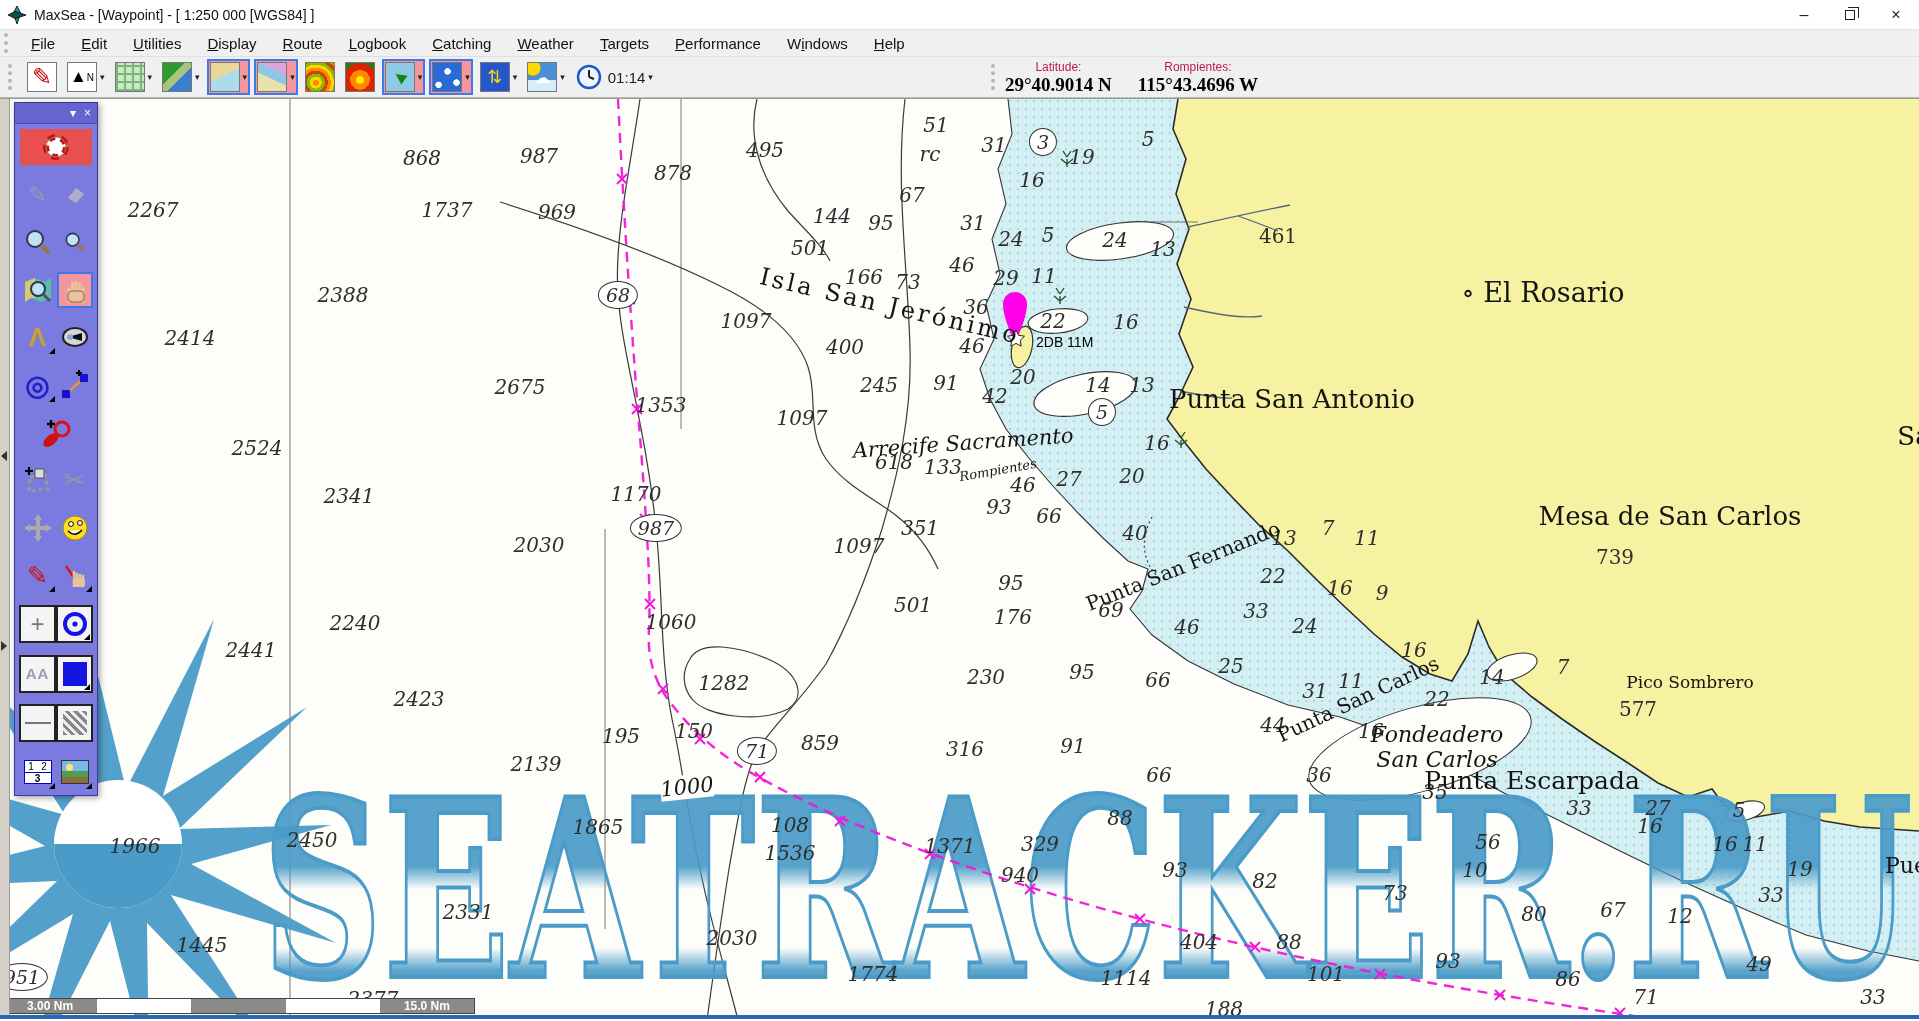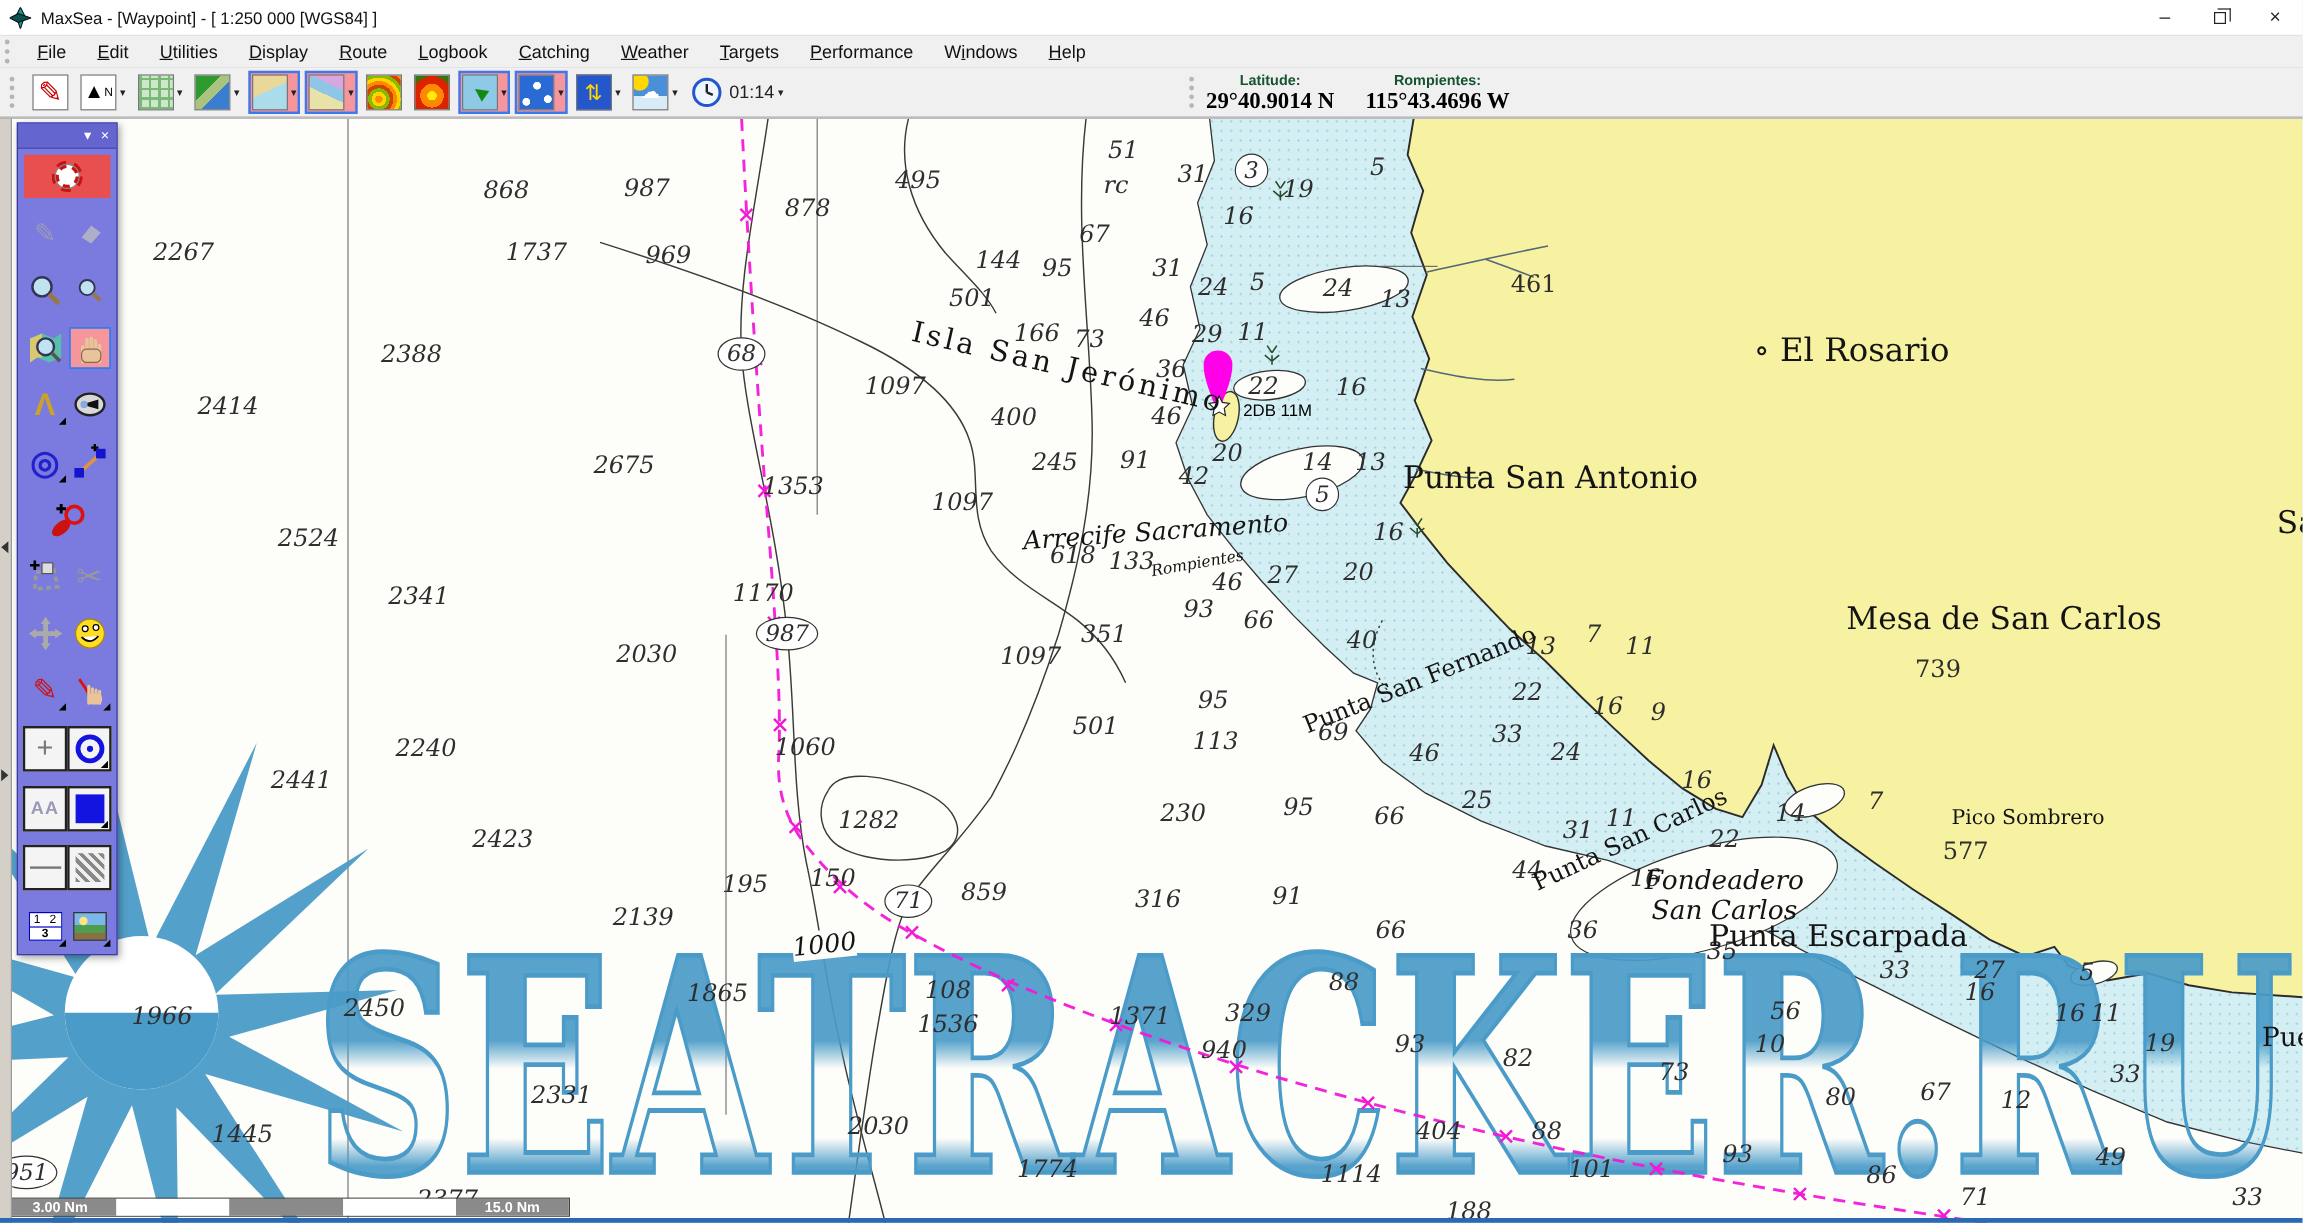--- a/index.html
+++ b/index.html
@@ -44,21 +44,21 @@
      radial-gradient(circle at 52% 30%,#fff 0 3px,rgba(0,0,0,0) 3.5px),
      radial-gradient(circle at 84% 70%,#fff 0 3px,rgba(0,0,0,0) 3.5px),
      linear-gradient(#2a6ad4,#2a6ad4);color:#fff;font-size:12px;}
   .tbi-tide{background:#2456cc;color:#ffd500;font-size:18px;}
   .tbi-weather{background:radial-gradient(circle at 18% 18%,#ffd800 0 7px,rgba(0,0,0,0) 8px),linear-gradient(180deg,#4a90d8 0 62%,#d8ecf8 62%);color:#fff;font-size:16px;}
   .clockblock{display:flex;align-items:center;margin-left:6px;}
   .clocktime{font-size:15px;color:#222;margin-left:6px;}
   .tbgrip{width:6px;height:26px;border-left:4px dotted #b5b5b5;margin:0 8px;}
   .latlon{position:absolute;left:1005px;top:3px;display:flex;gap:26px;}
   .latlon .col{text-align:center;}
-  .latlon .lab{color:#14532d;font-size:12px;font-weight:bold;}
+  .latlon .lab{color:#be185d;font-size:12px;font-weight:normal;}
   .latlon .val{color:#000;font-size:19px;font-weight:bold;font-family:"Liberation Serif",serif;white-space:nowrap;}
   
   .chartwrap{position:relative;width:1919px;height:921px;border-top:1px solid #999;}
   .leftstrip{position:absolute;left:0;top:0;width:10px;height:100%;background:#d4d0c8;border-right:1px solid #9a9a9a;z-index:40;}
   .splitter-arrow{position:absolute;left:1px;width:0;height:0;border-top:5px solid transparent;border-bottom:5px solid transparent;}
   .sa1{top:352px;border-right:6px solid #333;}
   .sa2{top:542px;border-left:6px solid #333;}
   .chart{position:absolute;left:10px;top:0;right:0;bottom:0;background:#fdfdfa;overflow:hidden;}
   .geo,.wm,.ovl{position:absolute;left:-10px;top:0;width:1919px;height:921px;}
   .geo{z-index:1}.wm{z-index:2}.ovl{z-index:3}
@@ -404,21 +404,21 @@
           <span class="snd" style="left: 1187px; top: 528px;">46</span>
           <span class="snd" style="left: 1256px; top: 512px;">33</span>
           <span class="snd" style="left: 1305px; top: 527px;">24</span>
           <span class="snd" style="left: 1273px; top: 477px;">22</span>
           <span class="snd" style="left: 1340px; top: 489px;">16</span>
           <span class="snd" style="left: 1382px; top: 494px;">9</span>
           <span class="snd" style="left: 1011px; top: 484px;">95</span>
           <span class="snd" style="left: 355px; top: 524px;">2240</span>
           <span class="snd" style="left: 671px; top: 523px;">1060</span>
           <span class="snd" style="left: 913px; top: 506px;">501</span>
-          <span class="snd" style="left: 1013px; top: 518px;">113</span>
+          <span class="snd" style="left: 1013px; top: 518px;">176</span>
           <span class="snd" style="left: 251px; top: 551px;">2441</span>
           <span class="snd" style="left: 1414px; top: 551px;">16</span>
           <span class="snd" style="left: 1563px; top: 568px;">7</span>
           <span class="snd" style="left: 724px; top: 584px;">1282</span>
           <span class="snd" style="left: 986px; top: 578px;">230</span>
           <span class="snd" style="left: 1082px; top: 573px;">95</span>
           <span class="snd" style="left: 1158px; top: 581px;">66</span>
           <span class="snd" style="left: 1231px; top: 567px;">25</span>
           <span class="snd" style="left: 1315px; top: 592px;">31</span>
           <span class="snd" style="left: 1351px; top: 582px;">11</span>

